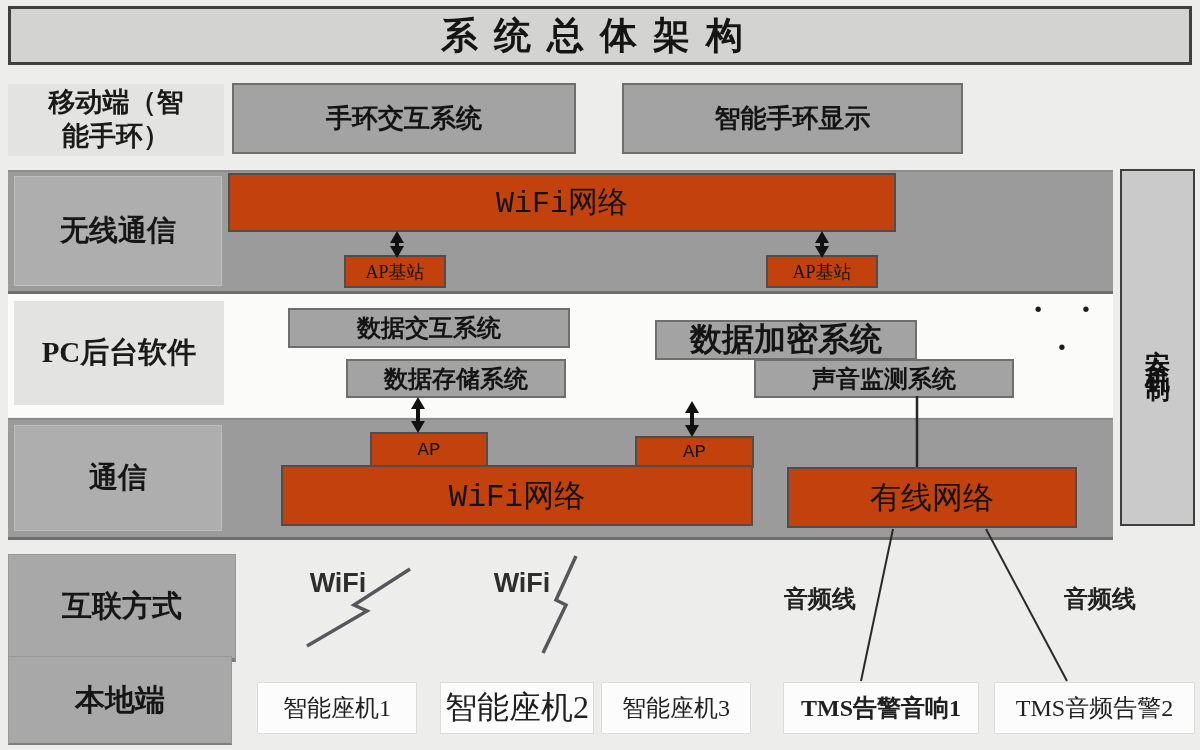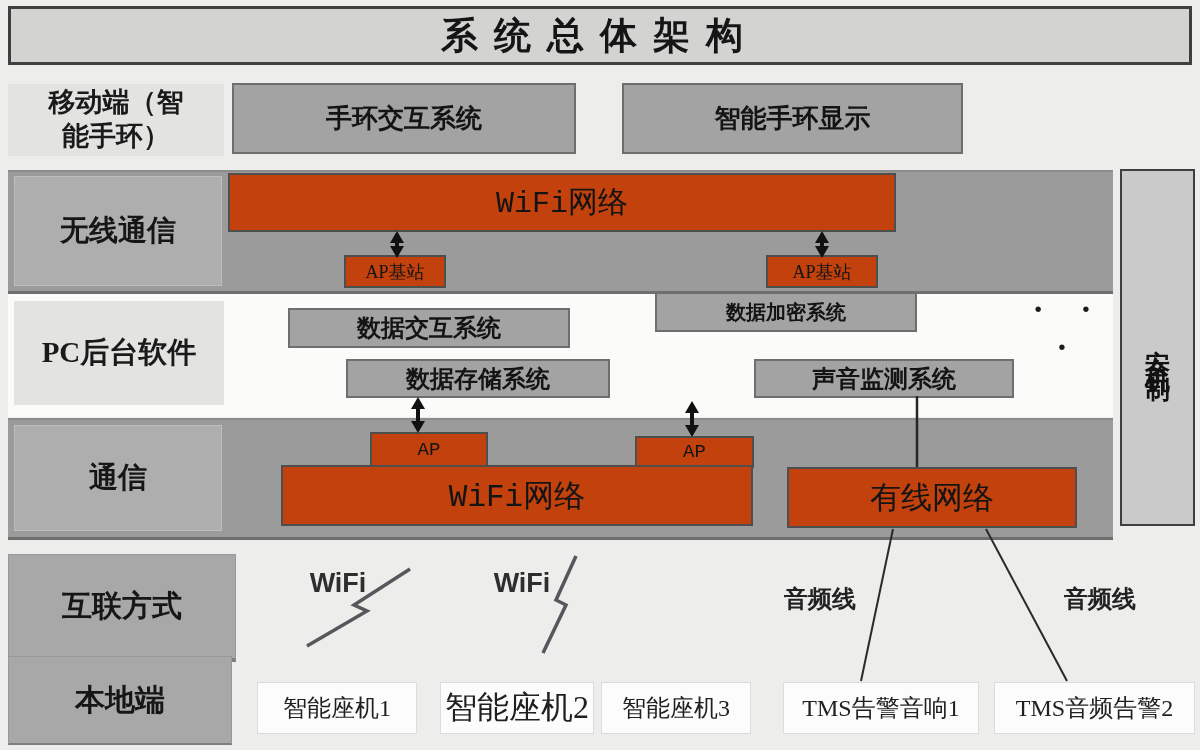--- a/index.html
+++ b/index.html
@@ -55,22 +55,22 @@
 
   <div class="abs band" style="left:8px;top:170px;width:1105px;height:124px;"></div>
   <div class="abs center lbl-mid" style="left:14px;top:176px;width:208px;height:110px;font-size:29px;">无线通信</div>
   <div class="abs center wbox mono-latin" style="left:228px;top:173px;width:668px;height:59px;font-size:30px;">WiFi网络</div>
   <div class="abs center wbox" style="left:344px;top:255px;width:102px;height:33px;font-size:18px;">AP基站</div>
   <div class="abs center wbox" style="left:766px;top:255px;width:112px;height:33px;font-size:18px;">AP基站</div>
 
   <div class="abs white-band" style="left:8px;top:294px;width:1105px;height:123px;"></div>
   <div class="abs center lbl-light" style="left:14px;top:301px;width:210px;height:104px;font-size:29px;">PC后台软件</div>
   <div class="abs center dbox" style="left:288px;top:308px;width:282px;height:40px;font-size:24px;">数据交互系统</div>
-  <div class="abs center dbox" style="left:655px;top:292px;width:262px;height:40px;font-size:20px;">数据加密系统</div>
-  <div class="abs center dbox" style="left:346px;top:359px;width:264px;height:39px;font-size:24px;">数据存储系统</div>
+  <div class="abs center dbox" style="left:655px;top:320px;width:262px;height:40px;font-size:32px;">数据加密系统</div>
+  <div class="abs center dbox" style="left:346px;top:359px;width:220px;height:39px;font-size:24px;">数据存储系统</div>
   <div class="abs center dbox" style="left:754px;top:359px;width:260px;height:39px;font-size:24px;">声音监测系统</div>
   <div class="abs center dots" style="left:1024px;top:308px;width:90px;height:40px;">· · ·</div>
 
   <div class="abs band" style="left:8px;top:418px;width:1105px;height:122px;"></div>
   <div class="abs center lbl-mid" style="left:14px;top:425px;width:208px;height:106px;font-size:29px;">通信</div>
   <div class="abs center wbox mono-latin" style="left:370px;top:432px;width:118px;height:35px;font-size:19px;">AP</div>
   <div class="abs center wbox mono-latin" style="left:635px;top:436px;width:119px;height:32px;font-size:19px;">AP</div>
   <div class="abs center wbox mono-latin" style="left:281px;top:465px;width:472px;height:61px;font-size:31px;">WiFi网络</div>
   <div class="abs center wbox" style="left:787px;top:467px;width:290px;height:61px;font-size:31px;">有线网络</div>
 
@@ -79,21 +79,21 @@
   <div class="abs center lbl-dark" style="left:8px;top:554px;width:228px;height:108px;font-size:30px;">互联方式</div>
   <div class="abs center sans" style="left:296px;top:566px;width:84px;height:34px;font-size:27px;font-weight:bold;color:#2e2e2e;z-index:2;">WiFi</div>
   <div class="abs center sans" style="left:480px;top:566px;width:84px;height:34px;font-size:27px;font-weight:bold;color:#2e2e2e;z-index:2;">WiFi</div>
   <div class="abs center" style="left:770px;top:584px;width:100px;height:30px;font-size:24px;font-weight:bold;color:#222;z-index:2;">音频线</div>
   <div class="abs center" style="left:1050px;top:584px;width:100px;height:30px;font-size:24px;font-weight:bold;color:#222;z-index:2;">音频线</div>
 
   <div class="abs center lbl-dark" style="left:8px;top:656px;width:224px;height:89px;border-bottom-width:2px;font-size:30px;">本地端</div>
   <div class="abs center plainbox" style="left:257px;top:682px;width:160px;height:52px;font-size:24px;">智能座机1</div>
   <div class="abs center plainbox" style="left:440px;top:682px;width:154px;height:52px;font-size:32px;">智能座机2</div>
   <div class="abs center plainbox" style="left:601px;top:682px;width:150px;height:52px;font-size:24px;">智能座机3</div>
-  <div class="abs center plainbox" style="left:783px;top:682px;width:196px;height:52px;font-size:24px;">TMS告警音响1</div>
+  <div class="abs center plainbox" style="left:783px;top:682px;width:196px;height:52px;font-size:24px;font-weight:bold;">TMS告警音响1</div>
   <div class="abs center plainbox" style="left:994px;top:682px;width:201px;height:52px;font-size:24px;">TMS音频告警2</div>
 
   <svg class="overlay" viewBox="0 0 1200 750">
 
     <g fill="#111" stroke="none">
       <line x1="397" y1="240" x2="397" y2="249" stroke="#111" stroke-width="4"></line>
       <path d="M397,231 l-7,12 h14 z"></path>
         <path d="M397,258 l-7,-12 h14 z"></path>
     </g>
 

